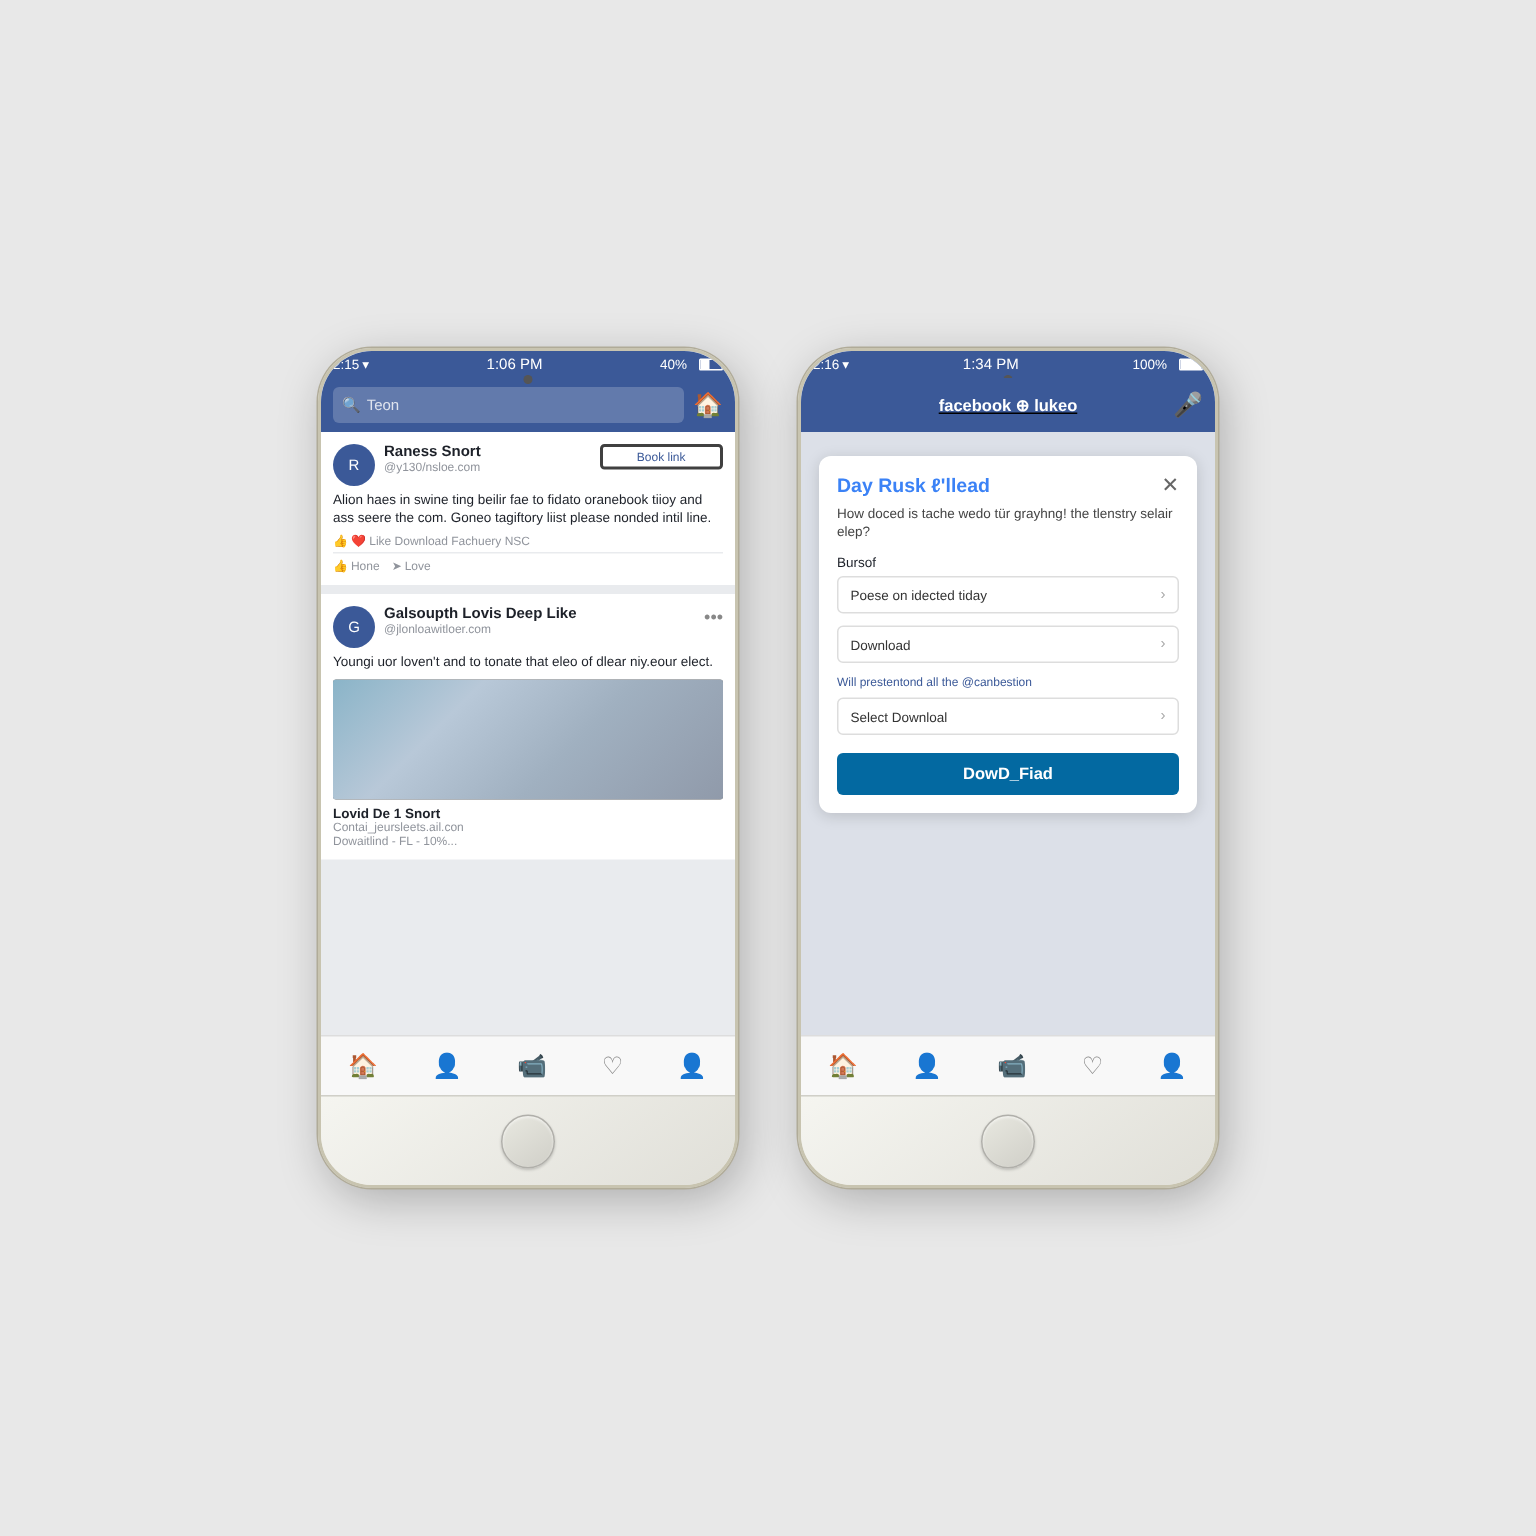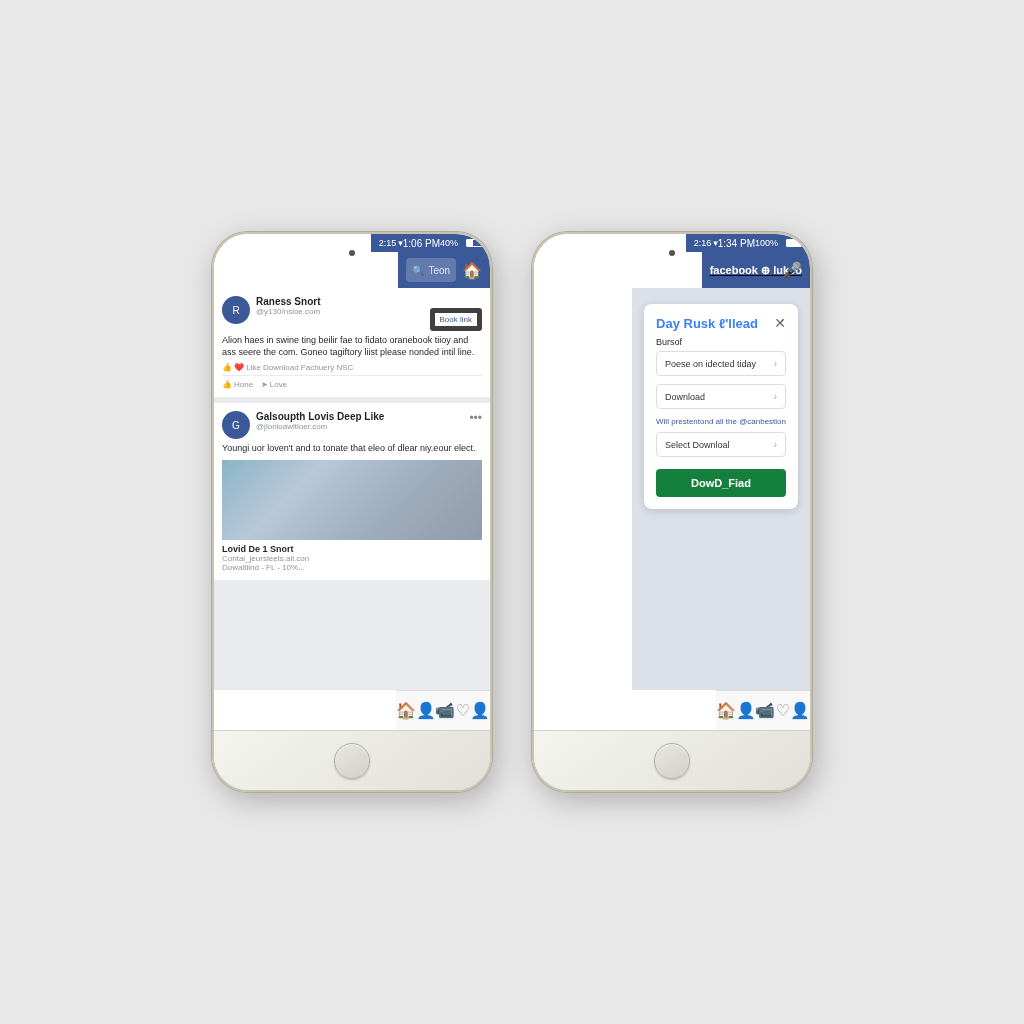--- a/index.html
+++ b/index.html
@@ -70,21 +70,20 @@
       height: 45px;
       background: #c0bfb0;
       border-radius: 0 2px 2px 0;
     }
     .phone-screen {
       flex: 1;
       background: #fff;
       overflow: hidden;
       display: flex;
       flex-direction: column;
-      align-items: flex-end;
     }
     .phone-bottom-bar {
       height: 60px;
       background: linear-gradient(145deg, #f5f5f0, #e0dfd8);
       display: flex;
       align-items: center;
       justify-content: center;
       flex-shrink: 0;
       border-top: 1px solid #d0cfc8;
     }
@@ -171,22 +170,22 @@
     }
     .post-header { display: flex; align-items: flex-start; gap: 6px; margin-bottom: 4px; }
     .avatar-circle {
       width: 28px; height: 28px; border-radius: 50%; background: #3b5998; flex-shrink: 0;
       display: flex; align-items: center; justify-content: center; color: white; font-size: 10px;
     }
     .post-meta { flex: 1; }
     .post-name { font-size: 10px; font-weight: 700; color: #1d2129; }
     .post-handle { font-size: 8px; color: #90949c; }
     .post-action-btn {
-      font-size: 8px; color: #3b5998; border: 5px solid #404040; border-radius: 3px;
-      padding: 2px 5px; white-space: nowrap; margin-top: 12px;
+      font-size: 8px; color: #3b5998; border: 2px solid #404040; border-radius: 3px;
+      padding: 2px 23px; white-space: nowrap;
     }
     .post-text { font-size: 9px; color: #1d2129; line-height: 1.3; margin-bottom: 5px; }
     .post-actions { display: flex; gap: 8px; font-size: 8px; color: #90949c; padding-top: 4px; border-top: 1px solid #e9ebee; }
     .post-action { display: flex; align-items: center; gap: 2px; }
     .post-reactions { display: flex; gap: 2px; font-size: 8px; color: #90949c; margin-bottom: 3px; }
 
     .video-thumb {
       width: 100%; height: 80px; background: #666; border-radius: 2px; position: relative;
       overflow: hidden; display: flex; align-items: center; justify-content: center; margin-bottom: 4px;
     }
@@ -236,21 +235,21 @@
     .dialog-question { font-size: 9px; color: #444; line-height: 1.3; margin-bottom: 10px; }
     .dialog-label { font-size: 9px; font-weight: 400; color: #1d2129; margin-bottom: 4px; }
     .select-field {
       width: 100%; border: 1px solid #ddd; border-radius: 4px;
       padding: 6px 8px; font-size: 9px; color: #333;
       display: flex; justify-content: space-between; align-items: center;
       margin-bottom: 8px; background: white;
     }
     .select-arrow { color: #aaa; font-size: 10px; }
     .dialog-btn {
-      width: 100%; background: #15803d; color: white; border: none;
+      width: 100%; background: #0369a1; color: white; border: none;
       border-radius: 4px; padding: 8px; font-size: 11px; font-weight: 700;
       text-align: center; margin-top: 12px;
     }
     .dialog-note { font-size: 8px; color: #3b5998; margin-bottom: 6px; }
   </style>
 </head>
 <body>
 
 <div class="scene">
 
@@ -371,20 +370,21 @@
 
       <div class="right-nav-bar">
         <div class="right-nav-title">facebook ⊕ lukeo</div>
         <div class="right-nav-mic">🎤</div>
       </div>
 
       <div class="dialog-overlay">
         <div class="dialog-box">
           <div class="dialog-close">✕</div>
           <div class="dialog-title">Day Rusk ℓ'llead</div>
+          <div class="dialog-question">How doced is tache wedo tür grayhng! the tlenstry selair elep?</div>
           <div class="dialog-label">Bursof</div>
 
           <div class="select-field">
             <span>Poese on idected tiday</span>
             <span class="select-arrow">›</span>
           </div>
 
           <div class="select-field">
             <span>Download</span>
             <span class="select-arrow">›</span>

